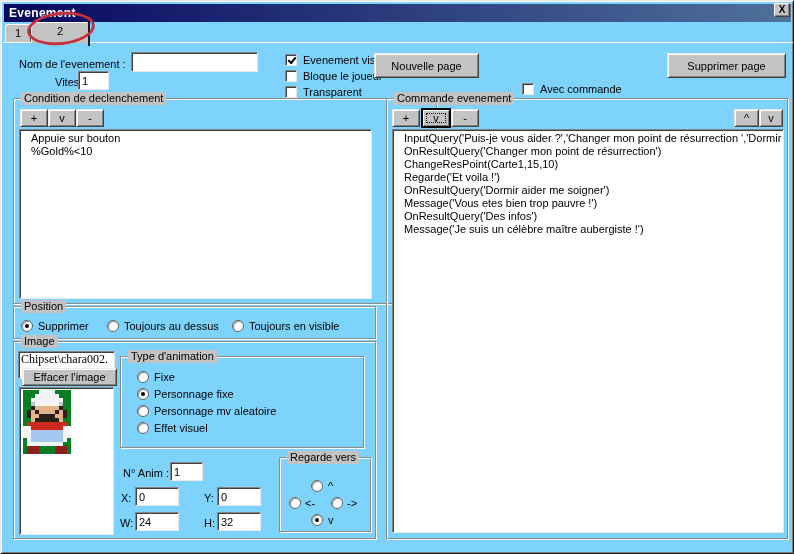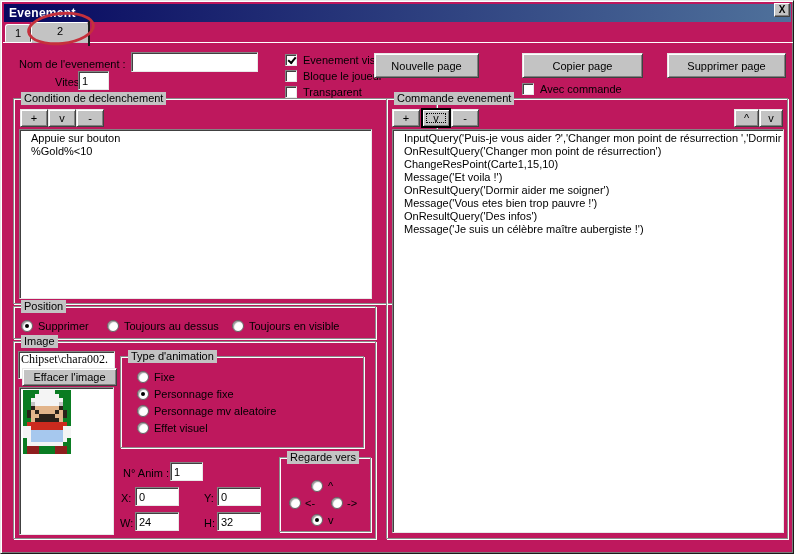--- a/index.html
+++ b/index.html
@@ -1,20 +1,20 @@
 <!DOCTYPE html>
 <html><head>
 <meta charset="utf-8">
 <style>
   * { margin:0; padding:0; box-sizing:border-box; }
   html,body { background:#888; }
   body { font-family:"Liberation Sans", sans-serif; font-size:11px; color:#000; }
 
   .win {
-    position:relative; width:794px; height:554px; background:#be185d;
+    position:relative; width:794px; height:554px; background:#7dd3fc;
     border:1px solid; border-color:#e8e8e8 #1a1a1a #1a1a1a #e8e8e8;
     box-shadow: inset 1px 1px 0 #fff, inset -1px -1px 0 #7a7a7a;
     overflow:hidden;
   }
   .titlebar {
     position:absolute; left:3px; top:3px; width:787px; height:18px;
     background:linear-gradient(to right,#07075f,#4f719b);
     display:flex; align-items:center;
   }
   .title { color:#fff; font-weight:bold; font-size:12px; padding-left:5px; letter-spacing:.3px; }
@@ -102,21 +102,20 @@
   <input class="field" style="left: 77px; top: 70px; width: 31px; height: 19px;" value="1">
 
   <span class="cb on" style="left:284px; top:53px;"></span>
   <span class="lbl" style="left:302px; top:53px;">Evenement visible</span>
   <span class="cb" style="left:284px; top:69px;"></span>
   <span class="lbl" style="left:302px; top:69px;">Bloque le joueur</span>
   <span class="cb" style="left:284px; top:85px;"></span>
   <span class="lbl" style="left:302px; top:85px;">Transparent</span>
 
   <div class="btn" style="left:373px; top:52px; width:105px; height:25px;">Nouvelle page</div>
-  <div class="btn" style="left:521px; top:52px; width:121px; height:25px;">Copier page</div>
   <div class="btn" style="left:666px; top:52px; width:119px; height:25px;">Supprimer page</div>
   <span class="cb" style="left:521px; top:82px;"></span>
   <span class="lbl" style="left:539px; top:82px;">Avec commande</span>
 
   <div class="group" style="left:12px; top:97px; width:424px; height:206px;">
     <span class="legend">Condition de declenchement</span>
     <div class="btn tbtn" style="left:6px; top:10px;">+</div>
     <div class="btn tbtn" style="left:34px; top:10px;">v</div>
     <div class="btn tbtn" style="left:62px; top:10px;">-</div>
     <div class="listbox" style="left:5px; top:30px; width:353px; height:170px;">
@@ -323,21 +322,21 @@
     <span class="legend">Commande evenement</span>
     <div class="btn tbtn" style="left:5px; top:10px;">+</div>
     <div class="btn tbtn focused" style="left:35px; top:10px;">v</div>
     <div class="btn tbtn" style="left:64px; top:10px;">-</div>
     <div class="btn" style="left:347px; top:10px; width:25px; height:18px;">^</div>
     <div class="btn" style="left:372px; top:10px; width:24px; height:18px;">v</div>
     <div class="listbox" style="left:5px; top:30px; width:392px; height:404px;">
         <div class="lrow">InputQuery('Puis-je vous aider ?','Changer mon point de résurrection ','Dormir pour m</div>
         <div class="lrow">OnResultQuery('Changer mon point de résurrection')</div>
         <div class="lrow">ChangeResPoint(Carte1,15,10)</div>
-        <div class="lrow">Message('Et voila !')</div>
+        <div class="lrow">Regarde('Et voila !')</div>
         <div class="lrow">OnResultQuery('Dormir aider me soigner')</div>
         <div class="lrow">Message('Vous etes bien trop pauvre !')</div>
         <div class="lrow">OnResultQuery('Des infos')</div>
         <div class="lrow">Message('Je suis un célèbre maître aubergiste !')</div>
       </div>
   </div>
 
 </div>
 
 </body></html>

